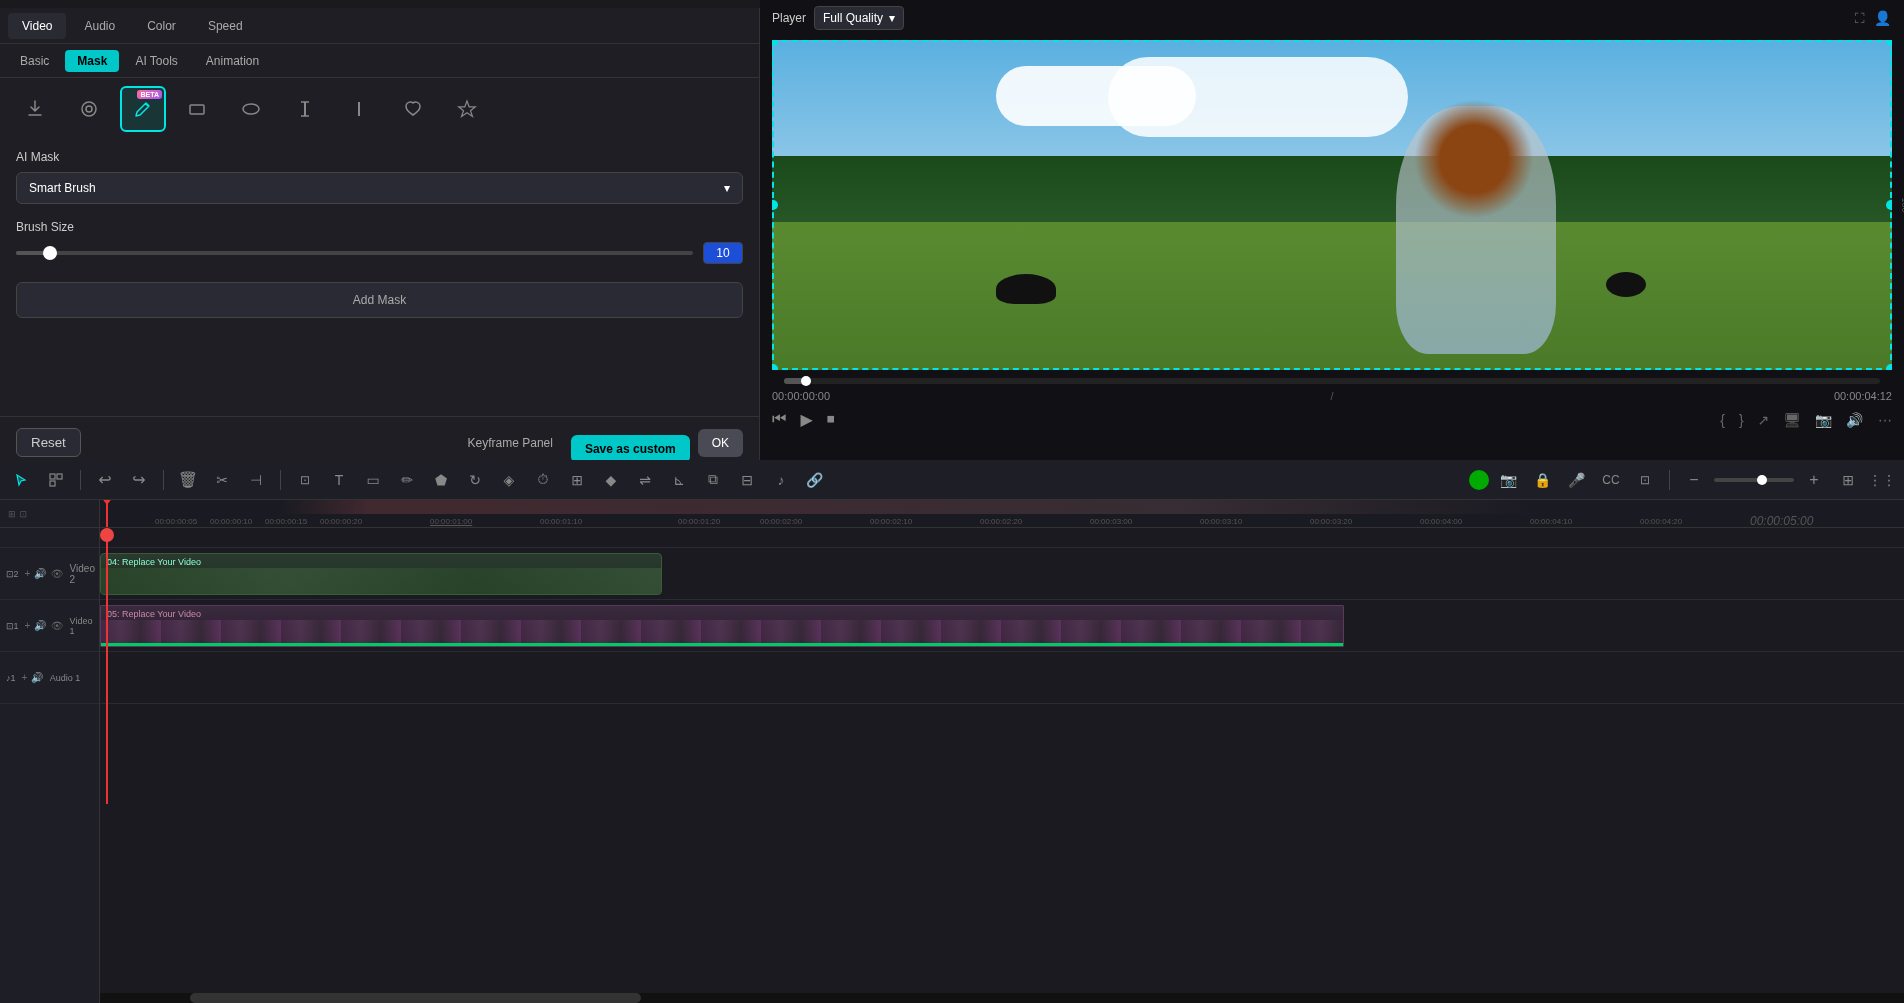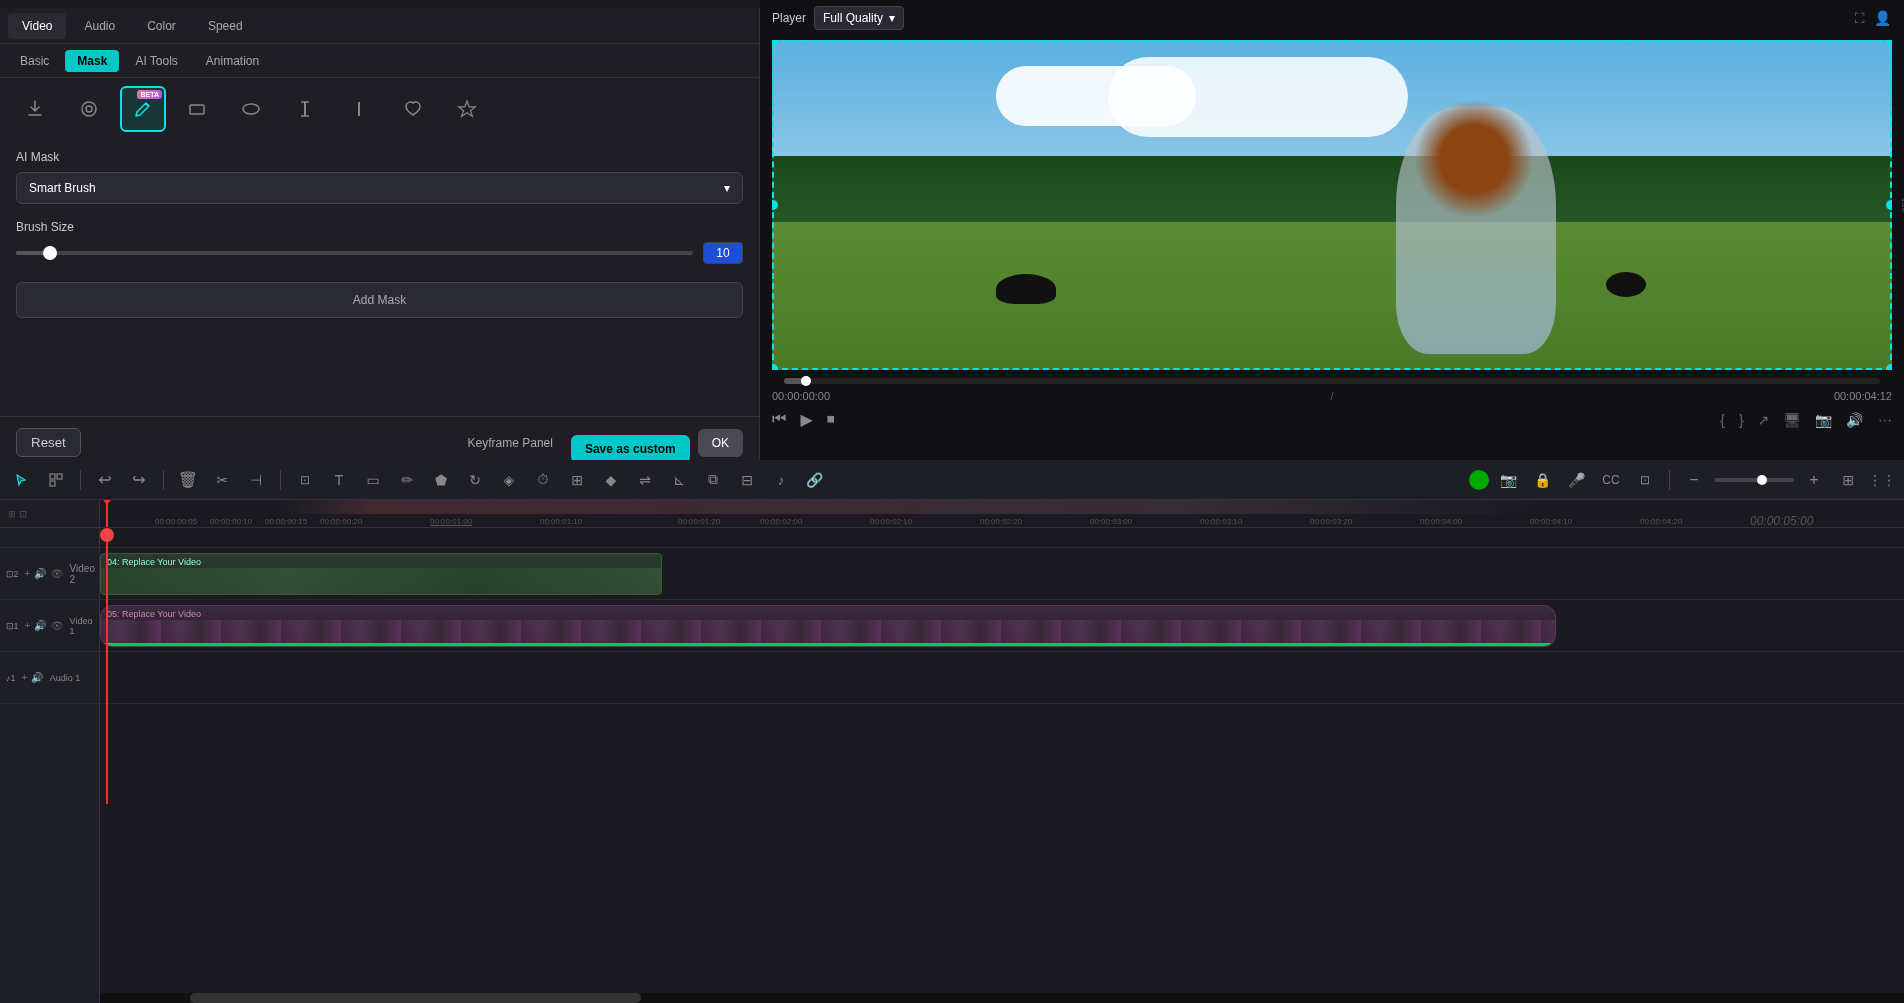--- a/index.html
+++ b/index.html
@@ -399,21 +399,21 @@
           <div style="position:absolute; left:0; top:5px; width:562px; height:42px; background: linear-gradient(180deg, #2a3a2e 0%, #1e2e22 100%); border:1px solid #3a5a3a; border-radius:4px; overflow:hidden;">
             <span style="position:absolute; top:3px; left:6px; font-size:9px; color:#8fc; z-index:2; white-space:nowrap;">04: Replace Your Video</span>
 
             <div style="position:absolute; top:14px; left:0; right:0; bottom:0; display:flex; gap:0;">
               <div style="flex:1; background: linear-gradient(90deg, #2a4a2a, #3a5a3a, #2a4a2a, #3a5a3a); height:100%; opacity:0.7;"></div>
             </div>
           </div>
         </div>
 
         <div style="height:52px; background:#1a1a20; border-bottom:1px solid #2a2a35; position:relative;">
-          <div style="position:absolute; left:0; top:5px; width:1456px; height:42px; background: linear-gradient(180deg, #3a2a3e 0%, #2a1a2e 100%); border:1px solid #5a3a5a; border-radius:12px; overflow:hidden;text-decoration:underline;">
+          <div style="position:absolute; left:0; top:5px; width:1244px; height:42px; background: linear-gradient(180deg, #3a2a3e 0%, #2a1a2e 100%); border:1px solid #5a3a5a; border-radius:1px; overflow:hidden;text-decoration:underline;">
             <span style="position:absolute; top:3px; left:6px; font-size:9px; color:#c8a; z-index:2; white-space:nowrap;">05: Replace Your Video</span>
 
             <div style="position:absolute; top:14px; left:0; right:0; bottom:0; background: repeating-linear-gradient(90deg, #4a2a4a 0px, #5a3a5a 20px, #3a2a3a 40px, #6a3a6a 60px); opacity:0.7;"></div>
 
             <div style="position:absolute; bottom:0; left:0; right:0; height:3px; background:#00cc66;"></div>
           </div>
         </div>
 
         <div style="height:52px; background:#1a1a20; border-bottom:1px solid #2a2a35; position:relative;">
           

